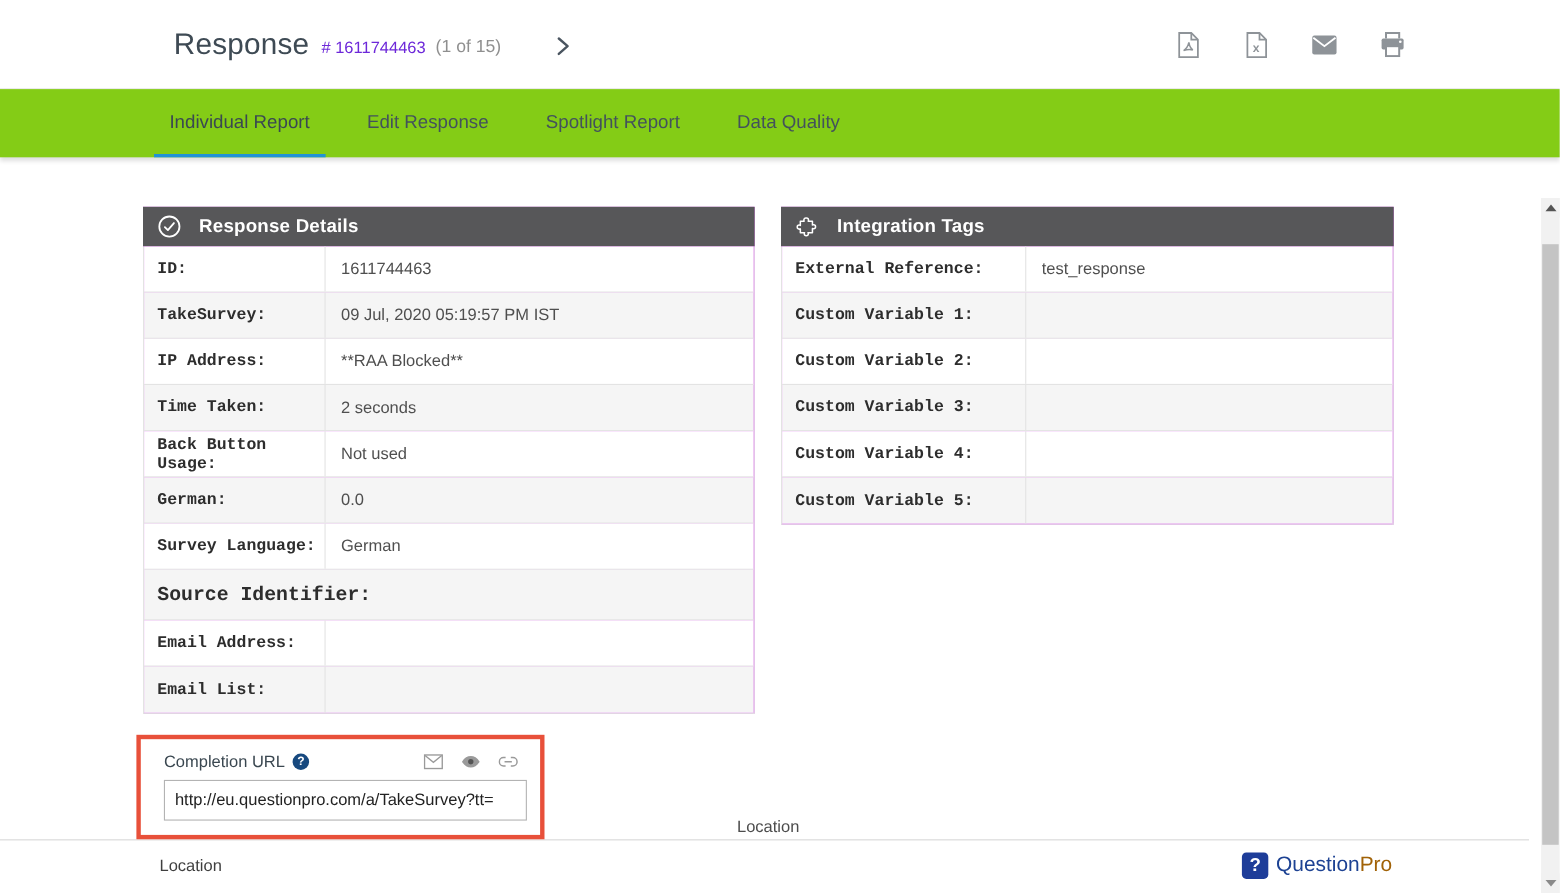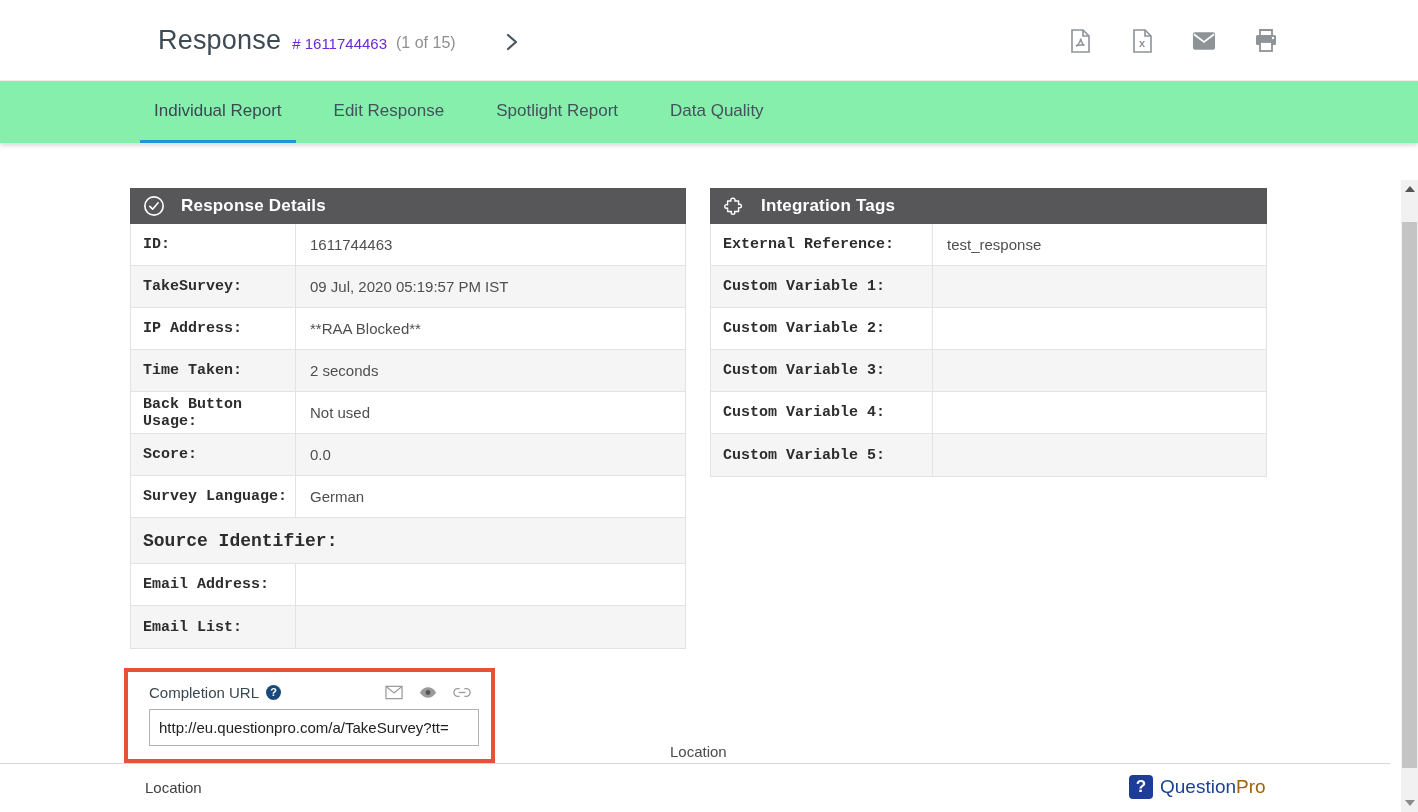--- a/index.html
+++ b/index.html
@@ -10,21 +10,21 @@
   .topbar { position:absolute; left:0; top:0; width:1418px; height:81px; background:#fff; border-bottom:1px solid #ececec; }
   .title-wrap { position:absolute; left:158px; top:0; height:81px; display:flex; align-items:center; }
   .page-title { font-size:27px; font-weight:500; color:#3e4a54; letter-spacing:.2px; }
   .resp-id { font-size:15px; color:#6d28d9; margin-left:11px; position:relative; top:3px; }
   .resp-pos { font-size:16px; color:#8f8f8f; margin-left:9px; position:relative; top:2px; }
   .next-btn { position:absolute; left:498px; top:28px; width:28px; height:28px; display:flex; align-items:center; justify-content:center; cursor:pointer; background:none; border:none; }
   .top-actions { position:absolute; right:140px; top:0; height:81px; display:flex; align-items:center; gap:38px; }
   .top-actions .act { width:24px; height:24px; display:flex; align-items:center; justify-content:center; cursor:pointer; background:none; border:none; }
 
   
-  .tabbar { position:absolute; left:0; top:81px; width:1418px; height:62px; background:#86efac; box-shadow:0 3px 4px rgba(0,0,0,.13); display:flex; align-items:stretch; padding-left:140px; z-index:5; }
+  .tabbar { position:absolute; left:0; top:81px; width:1418px; height:62px; background:#84cc16; box-shadow:0 3px 4px rgba(0,0,0,.13); display:flex; align-items:stretch; padding-left:140px; z-index:5; }
   .tab { display:flex; align-items:center; padding:0 14px; margin-right:24px; font-size:17px; color:#43525c; cursor:pointer; border-bottom:3px solid transparent; }
   .tab.active { color:#3a4852; border-bottom:3px solid #2193d6; }
 
   
   .panel { position:absolute; background:#d946ef; }
   .panel-head { height:36px; background:#575759; color:#fff; display:flex; align-items:center; padding-left:13px; }
   .panel-head .ph-icon { width:22px; height:22px; margin-right:16px; display:flex; align-items:center; justify-content:center; }
   .panel-head .ph-title { font-size:17px; font-weight:700; letter-spacing:.2px; }
   .tbl { border:1px solid #e3e3e3; border-top:none; }
   .row { display:flex; height:42px; border-bottom:1px solid #e3e3e3; background:#fff; }
@@ -149,21 +149,21 @@
       </div>
       <div class="row alt">
         <div class="lbl">Time Taken:</div>
         <div class="val">2 seconds</div>
       </div>
       <div class="row">
         <div class="lbl">Back Button Usage:</div>
         <div class="val">Not used</div>
       </div>
       <div class="row alt">
-        <div class="lbl">Score:</div>
+        <div class="lbl">German:</div>
         <div class="val">0.0</div>
       </div>
       <div class="row">
         <div class="lbl">Survey Language:</div>
         <div class="val">German</div>
       </div>
       <div class="row alt fullrow">
         <div class="lbl">Source Identifier:</div>
       </div>
       <div class="row">

